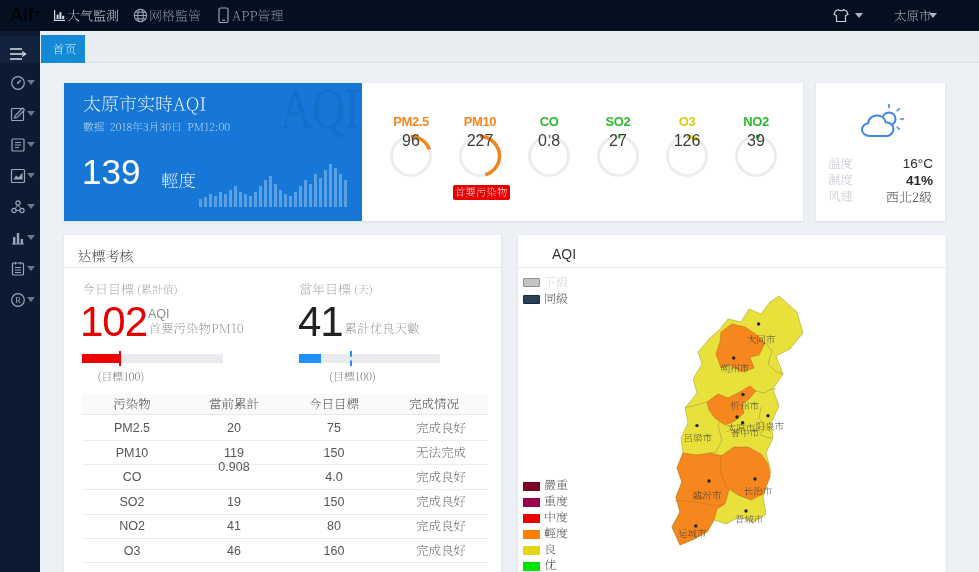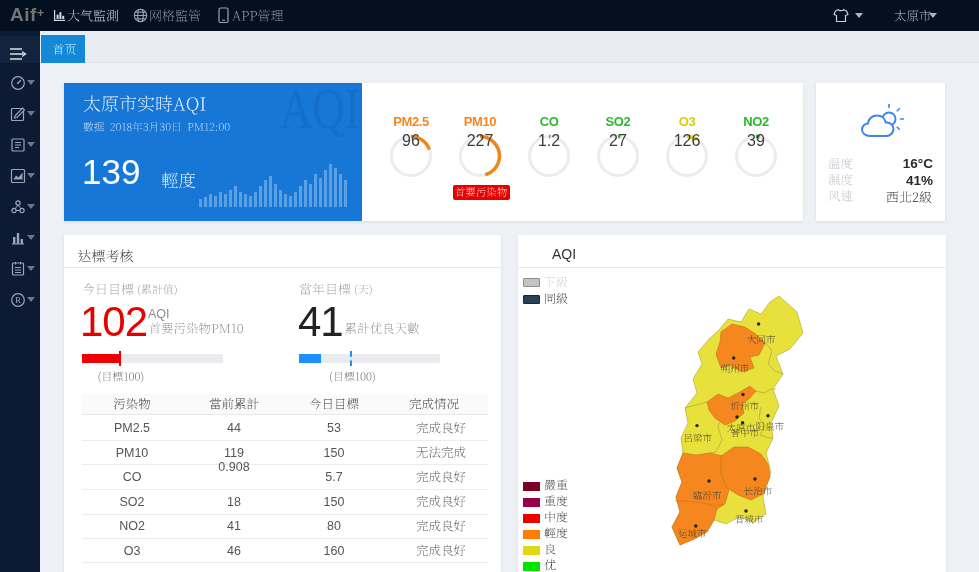--- a/index.html
+++ b/index.html
@@ -6,21 +6,21 @@
 .abs { position:absolute; }
 .card { position:absolute; background:#fff; box-shadow:0 1px 3px rgba(0,0,0,.09); }
 .glab { position:absolute; top:113.5px; transform:translateX(-50%); font-size:13px; font-weight:bold; letter-spacing:-.4px; }
 .gval { position:absolute; top:132px; transform:translateX(-50%); font-size:16px; color:#3c3c3c; }
 .num { position:absolute; font-size:42px; letter-spacing:-1px; }
 .num139 { position:absolute; font-size:35px; }
 .cell { position:absolute; transform:translateX(-50%); font-size:12.5px; color:#555; }
 </style></head><body>
 
 <div class="abs" style="left:0;top:0;width:979px;height:31px;background:#04101f"></div>
-<div class="abs" style="left:10px;top:4px;font-size:19px;color:#737373;font-weight:bold;letter-spacing:.5px">Aif<span style="font-size:13px;vertical-align:4px">+</span></div>
+<div class="abs" style="left:10px;top:4px;font-size:19px;color:#000000;font-weight:normal;letter-spacing:.5px">Aif<span style="font-size:13px;vertical-align:4px">+</span></div>
 <svg style="position:absolute;left:54px;top:9.5px" width="11" height="11" viewBox="0 0 11 11">
     <g fill="#d6dbe3">
       <rect x="0" y="0" width="1.2" height="11"></rect>
       <rect x="0" y="9.8" width="11" height="1.2"></rect>
       <rect x="2.6" y="4.6" width="2" height="4.4"></rect>
       <rect x="5.4" y="2.2" width="2" height="6.8"></rect>
       <rect x="8.2" y="5.8" width="2" height="3.2"></rect>
     </g>
   </svg>
 <svg style="position:absolute;left:133px;top:8px" width="15" height="15" viewBox="0 0 15 15">
@@ -156,21 +156,21 @@
 <svg style="position:absolute;left:457px;top:133px" width="46" height="46">
     <circle cx="23" cy="23" r="19.5" fill="#fff" stroke="#ececec" stroke-width="3"></circle>
     <circle cx="23" cy="23" r="19.5" fill="none" stroke="#f08519" stroke-width="3.5" stroke-dasharray="55.5 122.5" transform="rotate(-90 23 23)"></circle>
   </svg>
 <div class="gval" style="left:480px">227</div>
 <div class="glab" style="left:549px;color:#2db92d">CO</div>
 <svg style="position:absolute;left:526px;top:133px" width="46" height="46">
     <circle cx="23" cy="23" r="19.5" fill="#fff" stroke="#ececec" stroke-width="3"></circle>
     <circle cx="23" cy="23" r="19.5" fill="none" stroke="#2db92d" stroke-width="3.5" stroke-dasharray="1.4 122.5" transform="rotate(-90 23 23)"></circle>
   </svg>
-<div class="gval" style="left:549px">1.2</div>
+<div class="gval" style="left:549px">0.8</div>
 <div class="glab" style="left:618px;color:#2db92d">SO2</div>
 <svg style="position:absolute;left:595px;top:133px" width="46" height="46">
     <circle cx="23" cy="23" r="19.5" fill="#fff" stroke="#ececec" stroke-width="3"></circle>
     <circle cx="23" cy="23" r="19.5" fill="none" stroke="#2db92d" stroke-width="3.5" stroke-dasharray="2.4 122.5" transform="rotate(-90 23 23)"></circle>
   </svg>
 <div class="gval" style="left:618px">27</div>
 <div class="glab" style="left:687px;color:#d6ce10">O3</div>
 <svg style="position:absolute;left:664px;top:133px" width="46" height="46">
     <circle cx="23" cy="23" r="19.5" fill="#fff" stroke="#ececec" stroke-width="3"></circle>
     <circle cx="23" cy="23" r="19.5" fill="none" stroke="#e0d41c" stroke-width="3.5" stroke-dasharray="10.9 122.5" transform="rotate(-90 23 23)"></circle>
@@ -178,21 +178,21 @@
 <div class="gval" style="left:687px">126</div>
 <div class="glab" style="left:756px;color:#2db92d">NO2</div>
 <svg style="position:absolute;left:733px;top:133px" width="46" height="46">
     <circle cx="23" cy="23" r="19.5" fill="#fff" stroke="#ececec" stroke-width="3"></circle>
     <circle cx="23" cy="23" r="19.5" fill="none" stroke="#2db92d" stroke-width="3.5" stroke-dasharray="3.7 122.5" transform="rotate(-90 23 23)"></circle>
   </svg>
 <div class="gval" style="left:756px">39</div>
 <div class="abs" style="left:453px;top:185px;width:57px;height:15px;background:#e60000;border-radius:2px"></div>
 
 <div class="card" style="left:816px;top:83px;width:129px;height:138px"></div>
-<div class="abs" style="right:46px;top:157px;font-size:13.5px;font-weight:bold;color:#2b2b2b;line-height:1">16°C</div>
+<div class="abs" style="right:46px;top:157px;font-size:13.5px;font-weight:normal;color:#2b2b2b;line-height:1">16°C</div>
 <div class="abs" style="right:46px;top:173.8px;font-size:13.5px;font-weight:bold;color:#2b2b2b;line-height:1">41%</div>
 <svg class="abs" style="left:860px;top:103px" width="44" height="36" viewBox="0 0 44 36">
  <g fill="none" stroke="#3e86e8" stroke-width="2" stroke-linecap="round">
   <circle cx="29" cy="16" r="6.5"></circle>
   <g stroke-width="1.6">
    <line x1="29" y1="4.5" x2="29" y2="1.5"></line>
         <line x1="37.2" y1="7.8" x2="39.3" y2="5.7"></line>
    <line x1="40.5" y1="16" x2="43.5" y2="16"></line>
         <line x1="37.2" y1="24.2" x2="39.3" y2="26.3"></line>
    <line x1="29" y1="27.5" x2="29" y2="30.5"></line>
@@ -209,33 +209,33 @@
 
 <div class="abs" style="left:82px;top:354px;width:141px;height:9px;background:#e9ebee"></div>
 <div class="abs" style="left:82px;top:354px;width:39px;height:9px;background:#ee0000"></div>
 <div class="abs" style="left:119px;top:351px;width:0;height:15px;border-left:2px dashed #e60000"></div>
 <div class="abs" style="left:299px;top:354px;width:141px;height:9px;background:#e9ebee"></div>
 <div class="abs" style="left:299px;top:354px;width:22px;height:9px;background:#1e8fff"></div>
 <div class="abs" style="left:350px;top:351px;width:0;height:15px;border-left:2px dashed #1e8fff"></div>
 
 <div class="abs" style="left:82px;top:394px;width:406px;height:21px;background:#fafafa;border-bottom:1px solid #e8e8e8"></div>
 <div class="cell" style="left:132px;top:421px">PM2.5</div>
-<div class="cell" style="left:234px;top:421px">44</div>
-<div class="cell" style="left:334px;top:421px">53</div>
+<div class="cell" style="left:234px;top:421px">20</div>
+<div class="cell" style="left:334px;top:421px">75</div>
 <div class="abs" style="left:82px;top:440px;width:406px;height:1px;background:#ececec"></div>
 <div class="cell" style="left:132px;top:445.5px">PM10</div>
 <div class="cell" style="left:234px;top:445.5px">119</div>
 <div class="cell" style="left:334px;top:445.5px">150</div>
 <div class="abs" style="left:82px;top:464px;width:406px;height:1px;background:#ececec"></div>
 <div class="cell" style="left:132px;top:470px">CO</div>
 <div class="cell" style="left:234px;top:460px">0.908</div>
-<div class="cell" style="left:334px;top:470px">5.7</div>
+<div class="cell" style="left:334px;top:470px">4.0</div>
 <div class="abs" style="left:82px;top:489px;width:406px;height:1px;background:#ececec"></div>
 <div class="cell" style="left:132px;top:494.5px">SO2</div>
-<div class="cell" style="left:234px;top:494.5px">18</div>
+<div class="cell" style="left:234px;top:494.5px">19</div>
 <div class="cell" style="left:334px;top:494.5px">150</div>
 <div class="abs" style="left:82px;top:514px;width:406px;height:1px;background:#ececec"></div>
 <div class="cell" style="left:132px;top:519px">NO2</div>
 <div class="cell" style="left:234px;top:519px">41</div>
 <div class="cell" style="left:334px;top:519px">80</div>
 <div class="abs" style="left:82px;top:538px;width:406px;height:1px;background:#ececec"></div>
 <div class="cell" style="left:132px;top:543.5px">O3</div>
 <div class="cell" style="left:234px;top:543.5px">46</div>
 <div class="cell" style="left:334px;top:543.5px">160</div>
 <div class="abs" style="left:82px;top:562px;width:406px;height:1px;background:#ececec"></div>

